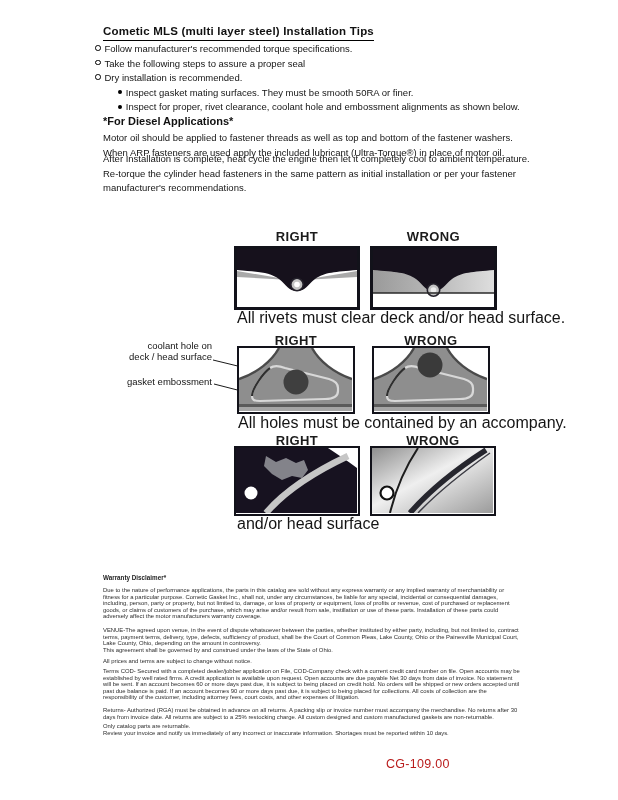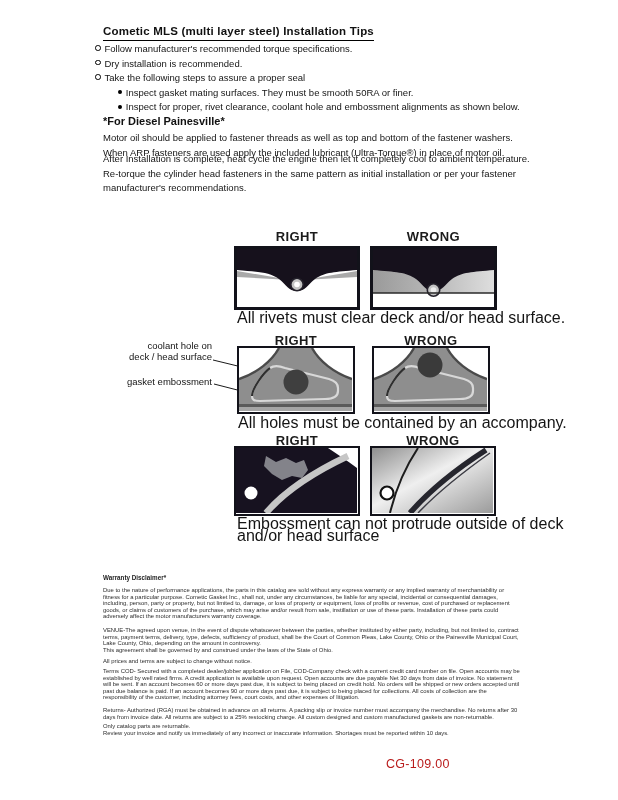--- a/index.html
+++ b/index.html
@@ -31,27 +31,27 @@
 <body>
 
 <div class="page">
 
   <div class="abs" style="left:103px;top:21px;">
     <span class="title">Cometic MLS (multi layer steel) Installation Tips</span>
   </div>
 
   <div class="abs" style="left:95px;top:42px;">
     <div class="bl"><span class="obullet"></span><span>Follow manufacturer's recommended torque specifications.</span></div>
+    <div class="bl"><span class="obullet"></span><span>Take the following steps to assure a proper seal</span></div>
     <div class="bl"><span class="obullet"></span><span>Dry installation is recommended.</span></div>
-    <div class="bl"><span class="obullet"></span><span>Take the following steps to assure a proper seal</span></div>
     <div class="bl sub"><span class="fbullet"></span><span>Inspect gasket mating surfaces.  They must be smooth 50RA or finer.</span></div>
     <div class="bl sub"><span class="fbullet"></span><span>Inspect for proper, rivet clearance, coolant hole and embossment alignments as shown below.</span></div>
   </div>
 
-  <div class="abs h2" style="left:103px;top:115px;">*For Diesel Painesville*</div>
+  <div class="abs h2" style="left:103px;top:115px;">*For Diesel Applications*</div>
   <div class="abs body-t" style="left:103px;top:131px;width:432px;">Motor oil should be applied to fastener threads as well as top and bottom of the fastener washers. When ARP fasteners are used apply the included lubricant (Ultra-Torque®) in place of motor oil.</div>
   <div class="abs body-t" style="left:103px;top:152px;width:432px;">After Installation is complete, heat cycle the engine then let it completely cool to ambient temperature. Re-torque the cylinder head fasteners in the same pattern as initial installation or per your fastener manufacturer's recommendations.</div>
 
   <div class="abs dw-label" style="left:234px;top:229px;width:126px;">RIGHT</div>
   <div class="abs dw-label" style="left:370px;top:229px;width:127px;">WRONG</div>
 
   <div class="abs dbox b3" style="left:234px;top:246px;width:126px;height:64px;">
     <svg width="120" height="58" viewBox="0 0 120 58">
       <rect width="120" height="58" fill="#ffffff"></rect>
       <polygon points="0,22 54,31 0,28" fill="#a9a9a9"></polygon>
@@ -153,21 +153,20 @@
       </defs>
       <rect width="121" height="65" fill="url(#gw3)"></rect>
       <path d="M46,0 C34,18 24,40 18,65" stroke="#1c1c1c" stroke-width="2" fill="none"></path>
       <path d="M38,65 C58,42 86,20 114,2" stroke="#26262e" stroke-width="5.5" fill="none"></path>
       <path d="M46,65 C66,44 94,22 118,5" stroke="#3c3c44" stroke-width="1.5" fill="none"></path>
       <circle cx="15" cy="45" r="6.5" fill="#ffffff" stroke="#111111" stroke-width="2.2"></circle>
     </svg>
   </div>
 
   <div class="abs cap" style="left:237px;top:518px;">
-    <div>Embossment can not protrude outside of deck</div>
     <div>and/or head surface</div>
   </div>
 
   <div class="abs disc disc-h" style="left:103px;top:575px;">Warranty Disclaimer*</div>
   <div class="abs disc" style="left:103px;top:587px;">Due to the nature of performance applications, the parts in this catalog are sold without any express warranty or any implied warranty of merchantability or fitness for a particular purpose.  Cometic Gasket Inc., shall not, under any circumstances, be liable for any special, incidental or consequential damages, including, person, party or property, but not limited to, damage, or loss of property or equipment, loss of profits or revenue, cost of purchased or replacement goods, or claims of customers of the purchase, which may arise and/or result from sale, instillation or use of these parts.  Installation of these parts could adversely affect the motor manufacturers warranty coverage.</div>
   <div class="abs disc" style="left:103px;top:627px;">VENUE-The agreed upon venue, in the event of dispute whatsoever between the parties, whether instituted by either party, including, but not limited to, contract terms, payment terms, delivery, type, defects, sufficiency of product, shall be the Court of Common Pleas, Lake County, Ohio or the Painesville Municipal Court, Lake County, Ohio, depending on the amount in controversy.</div>
   <div class="abs disc" style="left:103px;top:647px;">This agreement shall be governed by and construed under the laws of the State of Ohio.</div>
   <div class="abs disc" style="left:103px;top:657.5px;">All prices and terms are subject to change without notice.</div>
   <div class="abs disc" style="left:103px;top:668px;">Terms COD- Secured with a completed dealer/jobber application on File, COD-Company check with a current credit card number on file.  Open accounts may be established by well rated firms.  A credit application is available upon request.  Open accounts are due payable Net 30 days from date of invoice.  No statement will be sent.  If an account becomes 60 or more days past due, it is subject to being placed on credit hold.  No orders will be shipped or new orders accepted until past due balance is paid.  If an account becomes 90 or more days past due, it is subject to being placed for collections.  All costs of collection are the responsibility of the customer, including attorney fees, court costs, and other expenses of litigation.</div>
   <div class="abs disc" style="left:103px;top:707px;">Returns- Authorized (RGA) must be obtained in advance on all returns.  A packing slip or invoice number must accompany the merchandise.  No returns after 30 days from invoice date.  All returns are subject to a 25% restocking charge.  All custom designed and custom manufactured gaskets are non-returnable.</div>

